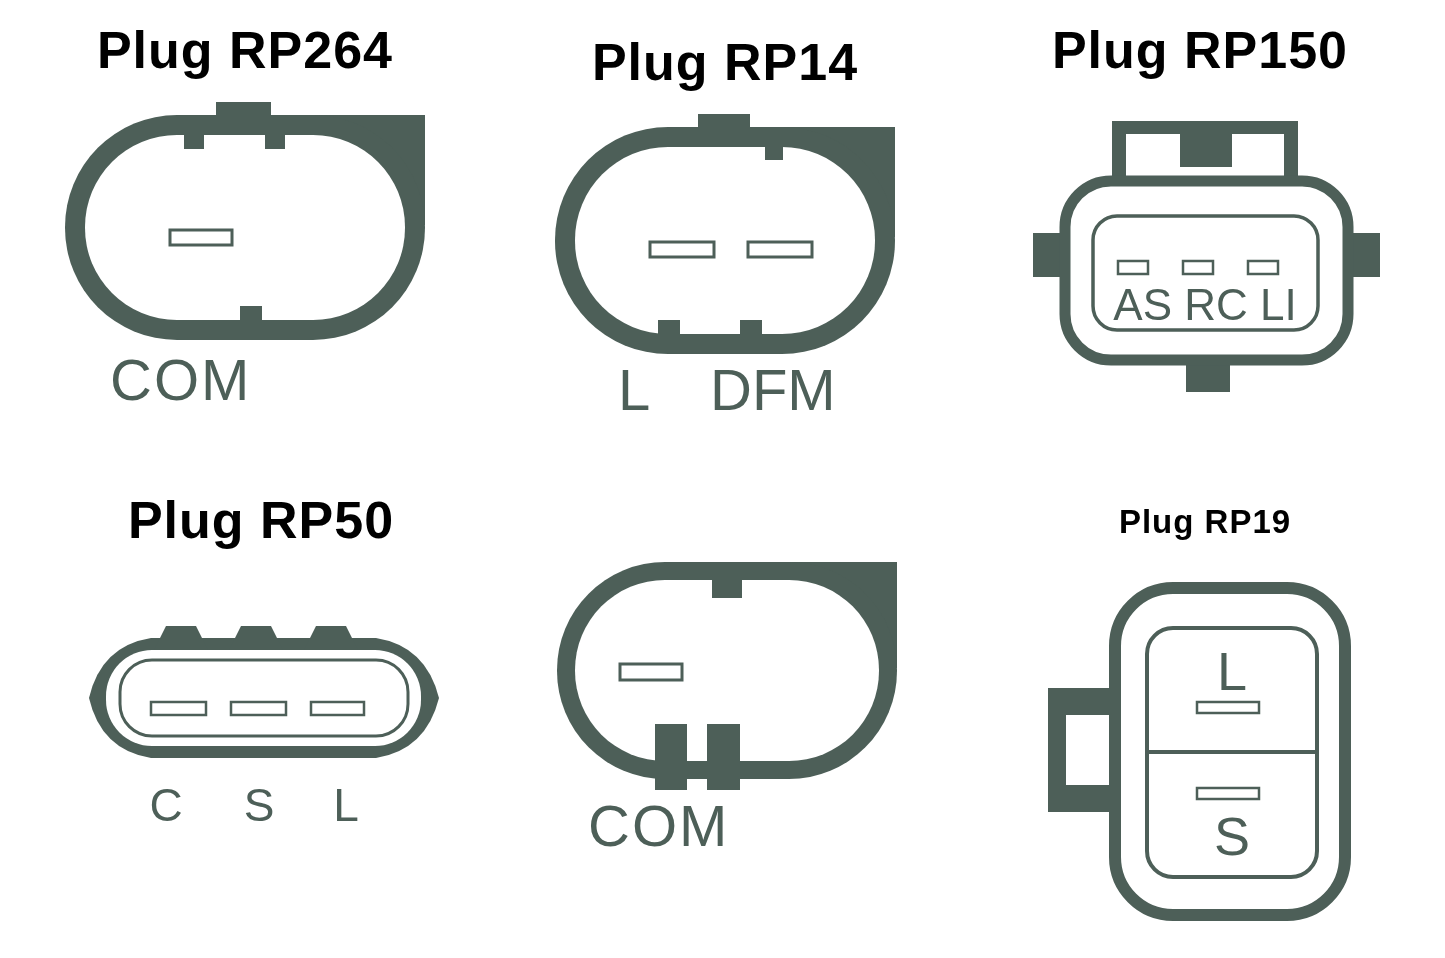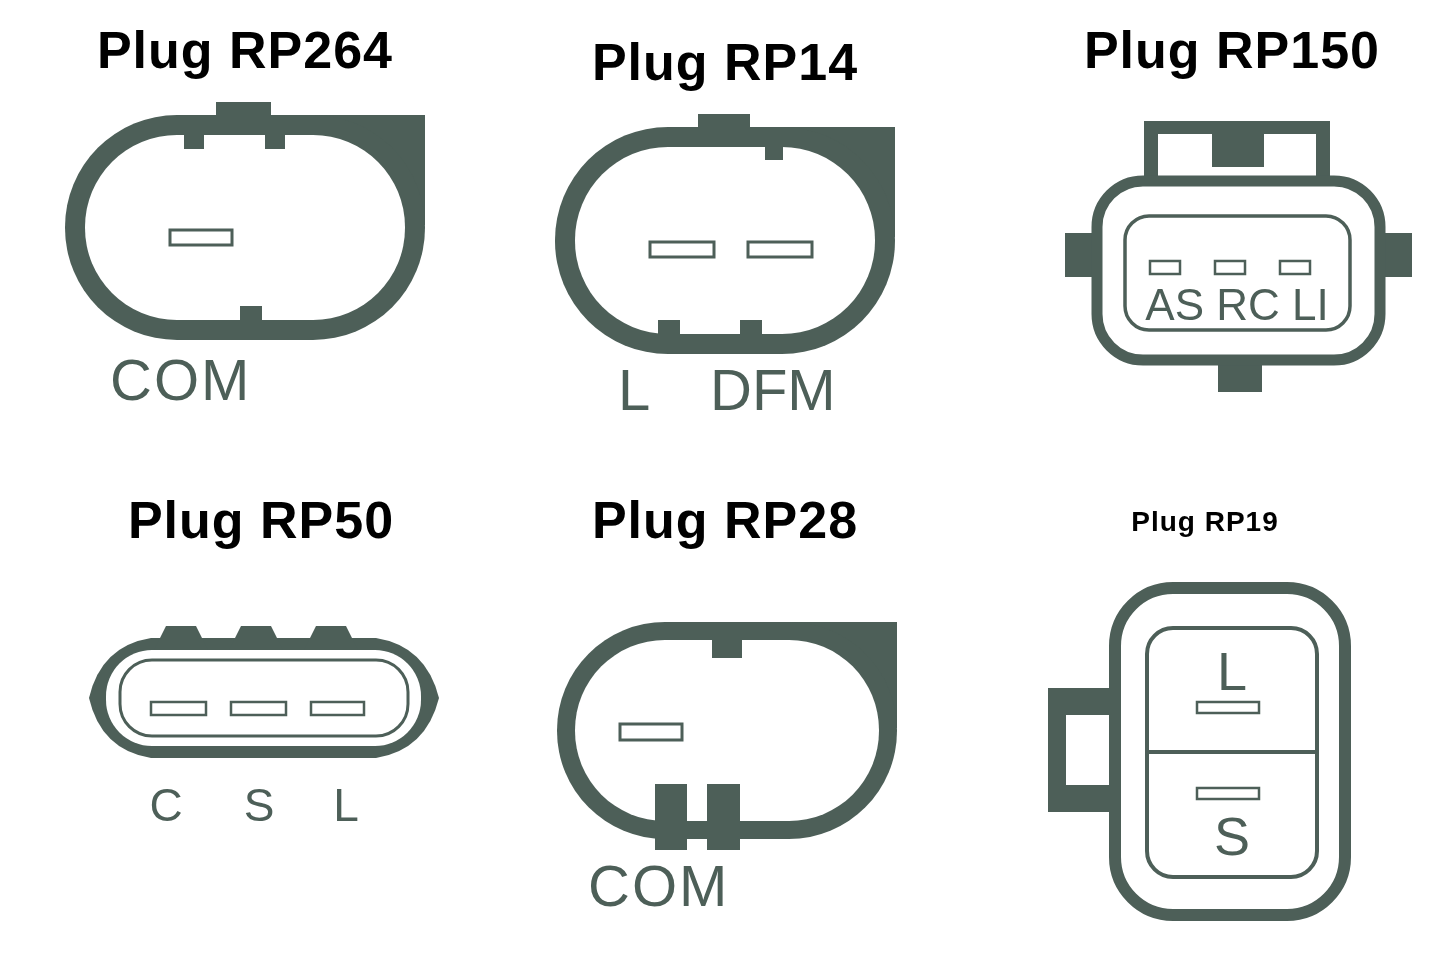--- a/index.html
+++ b/index.html
@@ -18,21 +18,21 @@
   .cell { position: absolute; }
   .plug-title {
     font-weight: bold;
     color: var(--title-color, #000);
     text-align: center;
     font-size: 52px;
     line-height: 60px;
     letter-spacing: 1px;
     white-space: nowrap;
   }
-  .plug-title.small { font-size: 28px; line-height: 52px; }
+  .plug-title.small { font-size: 33px; line-height: 52px; }
   .cell svg { display: block; margin: 0 auto; color: var(--accent, #4d5f58); }
   .fill   { fill: currentColor; stroke: none; }
   .cavity { fill: #ffffff; stroke: none; }
   .slot   { fill: #ffffff; stroke: currentColor; }
   .outline   { fill: #ffffff; stroke: currentColor; }
   .outline-n { fill: none; stroke: currentColor; }
   svg text { fill: currentColor; font-family: "Liberation Sans", sans-serif; }
 </style>
 </head>
 <body>
@@ -64,21 +64,21 @@
       <rect class="fill" x="235" y="35" width="18" height="13"></rect>
       <rect class="fill" x="128" y="208" width="22" height="14"></rect>
       <rect class="fill" x="210" y="208" width="22" height="14"></rect>
       <rect class="slot" stroke-width="3" x="120" y="130" width="64" height="15"></rect>
       <rect class="slot" stroke-width="3" x="218" y="130" width="64" height="15"></rect>
       <text x="88" y="298" font-size="58">L</text>
       <text x="180" y="298" font-size="58">DFM</text>
     </svg>
   </section>
 
-  <section class="cell" style="left:1032px; top:20px; width:400px;">
+  <section class="cell" style="left:1000px; top:20px; width:400px;">
     <div class="plug-title">Plug RP150</div>
     <svg width="400" height="300" viewBox="0 0 400 300" style="margin-top:28px;">
       <rect class="fill" x="112" y="13" width="186" height="13"></rect>
       <rect class="fill" x="112" y="13" width="14" height="66"></rect>
       <rect class="fill" x="284" y="13" width="14" height="66"></rect>
       <rect class="fill" x="180" y="13" width="52" height="46"></rect>
       <rect class="fill" x="33" y="125" width="40" height="44"></rect>
       <rect class="fill" x="340" y="125" width="40" height="44"></rect>
       <rect class="fill" x="186" y="248" width="44" height="36"></rect>
       <rect class="outline" stroke-width="11" x="65" y="73" width="283" height="179" rx="46"></rect>
@@ -102,21 +102,20 @@
       <rect class="slot" stroke-width="2.5" x="95" y="146" width="55" height="13"></rect>
       <rect class="slot" stroke-width="2.5" x="175" y="146" width="55" height="13"></rect>
       <rect class="slot" stroke-width="2.5" x="255" y="146" width="53" height="13"></rect>
       <text x="110" y="265" font-size="46" text-anchor="middle">C</text>
       <text x="203" y="265" font-size="46" text-anchor="middle">S</text>
       <text x="290" y="265" font-size="46" text-anchor="middle">L</text>
     </svg>
   </section>
 
   <section class="cell" style="left:530px; top:490px; width:390px;">
-    <div class="plug-title">Plug RP28</div>
     <svg width="390" height="360" viewBox="0 0 390 360" style="margin-top:6px;">
       <rect class="fill" x="210" y="66" width="157" height="106"></rect>
       <rect class="fill" x="27" y="66" width="340" height="217" rx="108"></rect>
       <rect class="cavity" x="45" y="84" width="304" height="181" rx="90"></rect>
       <rect class="fill" x="182" y="84" width="30" height="18"></rect>
       <rect class="fill" x="125" y="228" width="32" height="66"></rect>
       <rect class="fill" x="177" y="228" width="33" height="66"></rect>
       <rect class="slot" stroke-width="3" x="90" y="168" width="62" height="16"></rect>
       <text x="58" y="350" font-size="58" letter-spacing="2">COM</text>
     </svg>

